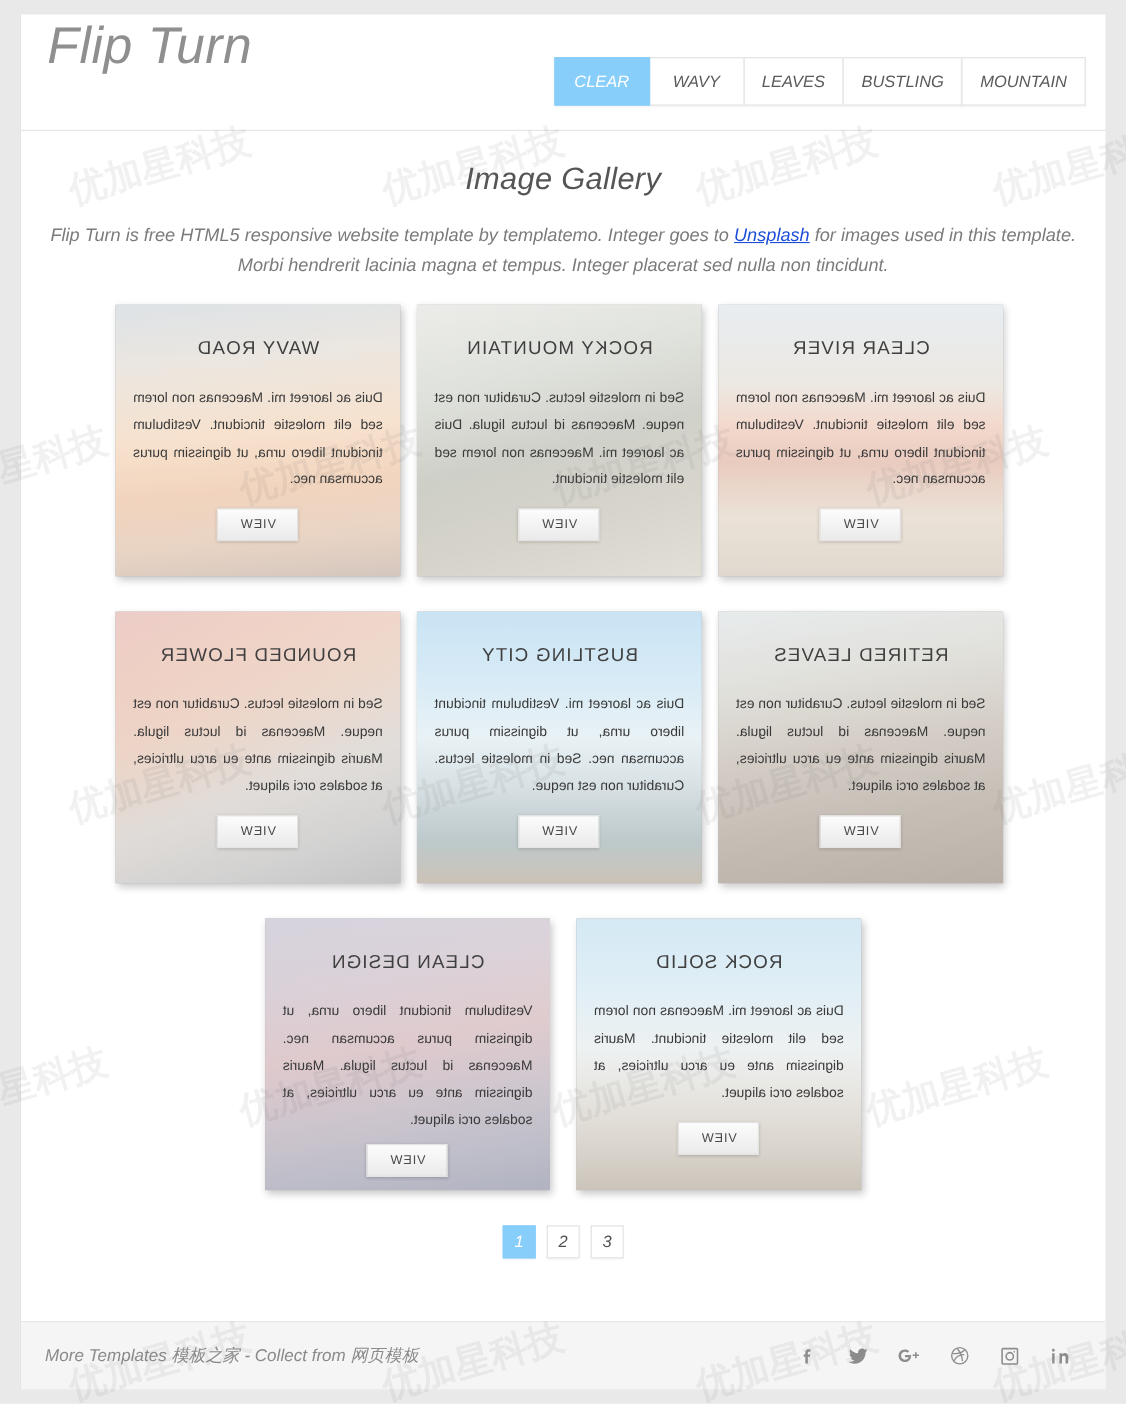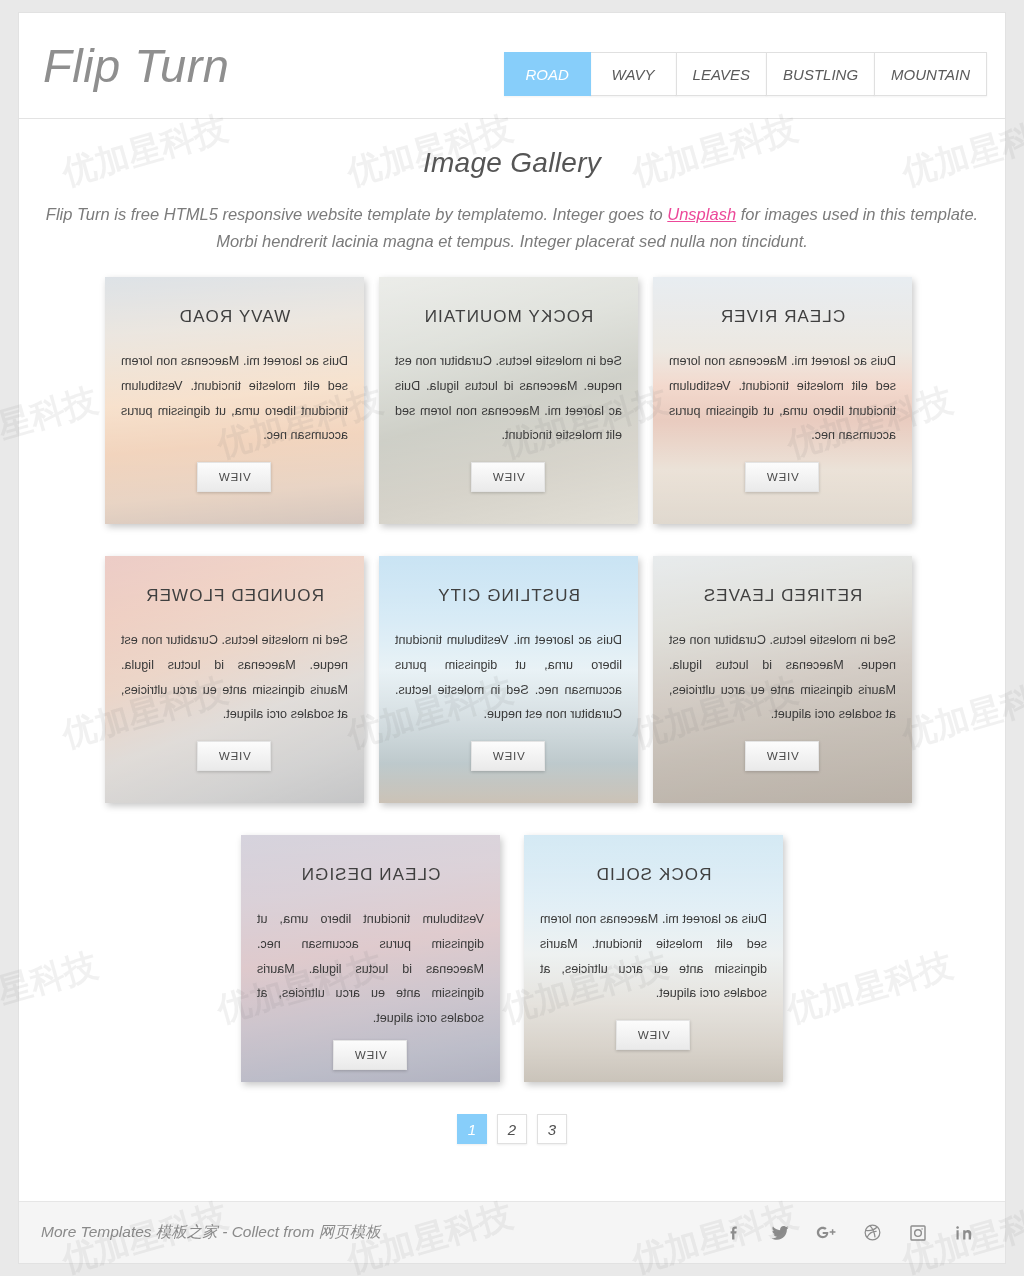--- a/index.html
+++ b/index.html
@@ -24,21 +24,20 @@
     background: #ffffff;
     border: 1px solid #e2e2e2;
     overflow: hidden;
   }
 
   
   .header {
     height: 106px;
     border-bottom: 1px solid #e3e3e3;
     display: flex;
-    align-items: center;
     padding: 0 18px 0 24px;
     position: relative;
   }
   .logo {
     font-size: 47px;
     font-style: italic;
     font-weight: 400;
     color: #8f8f8f;
     letter-spacing: 0.5px;
     white-space: nowrap;
@@ -87,21 +86,21 @@
     margin: 22px auto 0 auto;
     width: 960px;
     text-align: center;
     font-size: 16.5px;
     font-style: italic;
     font-weight: 300;
     color: #7b7b7b;
     line-height: 1.65;
   }
   .page-desc .link {
-    color: #ec4899;
+    color: #1d4ed8;
     text-decoration: underline;
     cursor: pointer;
   }
 
   
   .gallery {
     margin-top: 22px;
     padding: 0 86px;
   }
   .grid-row {
@@ -265,21 +264,21 @@
 </style>
 </head>
 <body>
 
 <div class="page">
   <div class="container">
 
     <div class="header">
       <div class="logo">Flip Turn</div>
       <nav class="nav">
-        <div class="nav-item active">ROAD</div>
+        <div class="nav-item active">CLEAR</div>
         <div class="nav-item">WAVY</div>
         <div class="nav-item">LEAVES</div>
         <div class="nav-item">BUSTLING</div>
         <div class="nav-item">MOUNTAIN</div>
       </nav>
     </div>
 
     <div class="intro">
       <h1 class="page-title">Image Gallery</h1>
       <p class="page-desc"><span>Flip Turn is free HTML5 responsive website template by templatemo. Integer goes to </span><span class="link">Unsplash</span><span> for images used in this template. Morbi hendrerit lacinia magna et tempus. Integer placerat sed nulla non tincidunt.</span></p>

